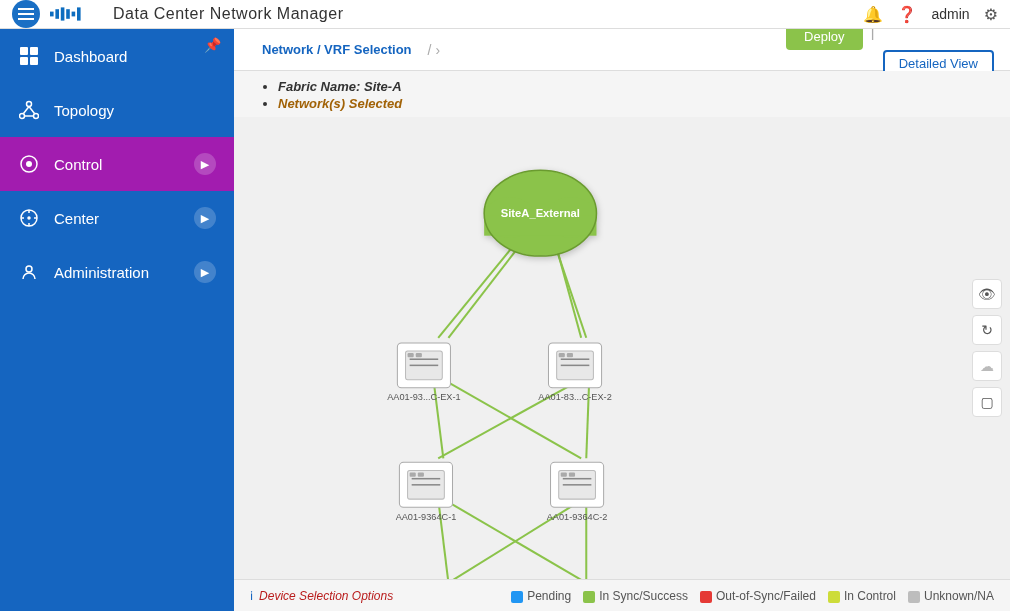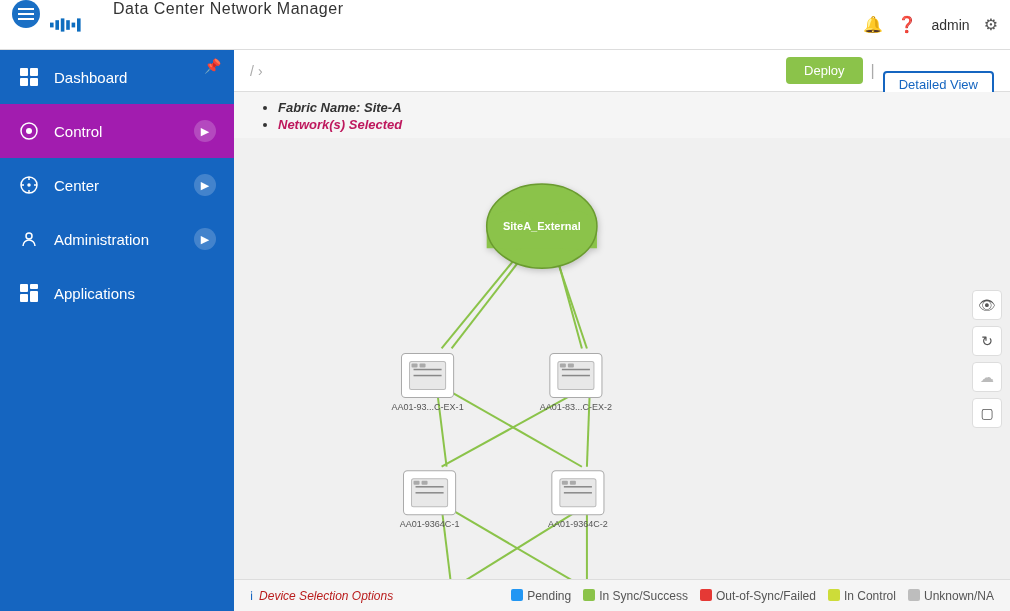--- a/index.html
+++ b/index.html
@@ -1,23 +1,24 @@
 <!DOCTYPE html>
 <html><head>
   <meta charset="utf-8">
   <style>
     * { box-sizing: border-box; margin: 0; padding: 0; }
     body { font-family: Arial, sans-serif; width: 1010px; height: 611px; overflow: hidden; display: flex; flex-direction: column; }
 
     
     .header {
-      height: 50px;
+      height: 29px;
       background: #fff;
       border-bottom: 1px solid #ddd;
       display: flex;
+      align-items: center;
       padding: 0 12px;
       gap: 10px;
       flex-shrink: 0;
     }
     .header-logo {
       display: flex;
       align-items: center;
       gap: 8px;
     }
     .cisco-logo {
@@ -152,21 +153,21 @@
       color: #aaa;
       font-size: 14px;
     }
     .tab-arrow {
       color: #aaa;
       font-size: 14px;
     }
     .tabs-right {
       margin-left: auto;
       display: flex;
-      align-items: center;
+      align-items: flex-start;
       gap: 8px;
     }
     .btn-deploy {
       background: #8bc34a;
       color: white;
       border: none;
       padding: 6px 18px;
       border-radius: 4px;
       font-size: 13px;
       cursor: pointer;
@@ -191,21 +192,21 @@
     
     .fabric-info {
       padding: 8px 20px 4px 28px;
       background: #f5f5f5;
       font-size: 13px;
       flex-shrink: 0;
     }
     .fabric-info ul { list-style: disc; padding-left: 16px; }
     .fabric-info li { margin-bottom: 2px; color: #333; }
     .fabric-info .fabric-name { font-style: italic; font-weight: 600; }
-    .fabric-info a { color: #be185d; text-decoration: none; font-style: italic; font-weight: 600; }
+    .fabric-info a { color: #a16207; text-decoration: none; font-style: italic; font-weight: 600; }
 
     
     .topology-canvas {
       flex: 1;
       position: relative;
       overflow: hidden;
     }
     .topology-svg {
       width: 100%;
       height: 100%;
@@ -258,21 +259,21 @@
       font-style: italic;
     }
     .legend-items {
       margin-left: auto;
       display: flex;
       align-items: center;
       gap: 12px;
     }
     .legend-item {
       display: flex;
-      align-items: flex-start;
+      align-items: flex-end;
       gap: 4px;
       font-size: 12px;
       color: #555;
     }
     .legend-dot {
       width: 12px;
       height: 12px;
       border-radius: 2px;
     }
 
@@ -323,20 +324,33 @@
         <svg width="20" height="20" viewBox="0 0 20 20" fill="white">
             <rect x="1" y="1" width="8" height="8" rx="1"></rect>
             <rect x="11" y="1" width="8" height="8" rx="1"></rect>
             <rect x="1" y="11" width="8" height="8" rx="1"></rect>
             <rect x="11" y="11" width="8" height="8" rx="1"></rect>
           </svg>
       </span>
       <span>Dashboard</span>
     </div>
 
+    <div class="sidebar-item">
+      <span class="item-icon">
+        <svg width="20" height="20" viewBox="0 0 20 20" fill="none" stroke="white" stroke-width="1.5">
+            <circle cx="10" cy="4" r="2.5"></circle>
+            <circle cx="3" cy="16" r="2.5"></circle>
+            <circle cx="17" cy="16" r="2.5"></circle>
+            <line x1="10" y1="6.5" x2="4.5" y2="13.5"></line>
+            <line x1="10" y1="6.5" x2="15.5" y2="13.5"></line>
+            <line x1="5.5" y1="16" x2="14.5" y2="16"></line>
+          </svg>
+      </span>
+      <span>Topology</span>
+    </div>
 
     <div class="sidebar-item active">
       <span class="item-icon">
         <svg width="20" height="20" viewBox="0 0 20 20" fill="white">
             <circle cx="10" cy="10" r="8" fill="none" stroke="white" stroke-width="1.5"></circle>
             <circle cx="10" cy="10" r="3"></circle>
           </svg>
       </span>
       <span>Control</span>
       <span class="chevron">▶</span>
@@ -361,36 +375,26 @@
       <span class="item-icon">
         <svg width="20" height="20" viewBox="0 0 20 20" fill="none" stroke="white" stroke-width="1.5">
             <circle cx="10" cy="7" r="3"></circle>
             <path d="M4 17c0-3.31 2.69-6 6-6s6 2.69 6 6"></path>
           </svg>
       </span>
       <span>Administration</span>
       <span class="chevron">▶</span>
     </div>
 
-    <div class="sidebar-item">
-      <span class="item-icon">
-        <svg width="20" height="20" viewBox="0 0 20 20" fill="white">
-            <rect x="1" y="1" width="8" height="8" rx="1"></rect>
-            <rect x="11" y="1" width="8" height="5" rx="1"></rect>
-            <rect x="1" y="11" width="8" height="8" rx="1"></rect>
-            <rect x="11" y="8" width="8" height="11" rx="1"></rect>
-          </svg>
-      </span>
-      <span>Applications</span>
-    </div>
   </div>
 
   <div class="content">
 
     <div class="tabs-bar">
+      <button class="tab-item active">Network / VRF Selection</button>
       <span class="tab-separator">/</span>
       <span class="tab-arrow"> ›</span>
       <div class="tabs-right">
         <button class="btn-deploy">Deploy</button>
         <span class="tabs-divider">|</span>
         <button class="btn-detail">Detailed View</button>
       </div>
     </div>
 
     <div class="fabric-info">

